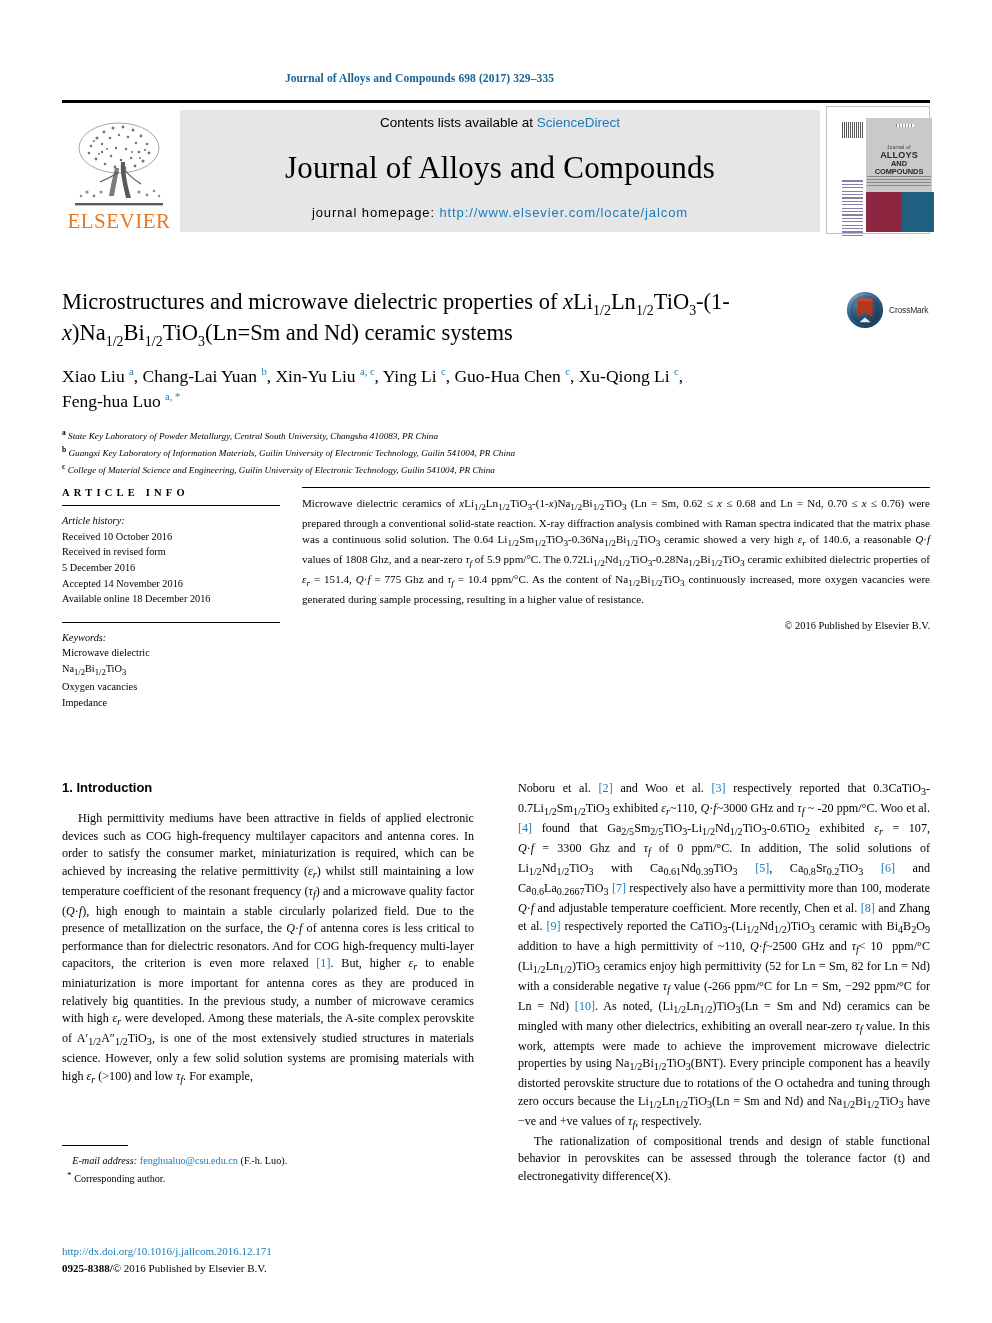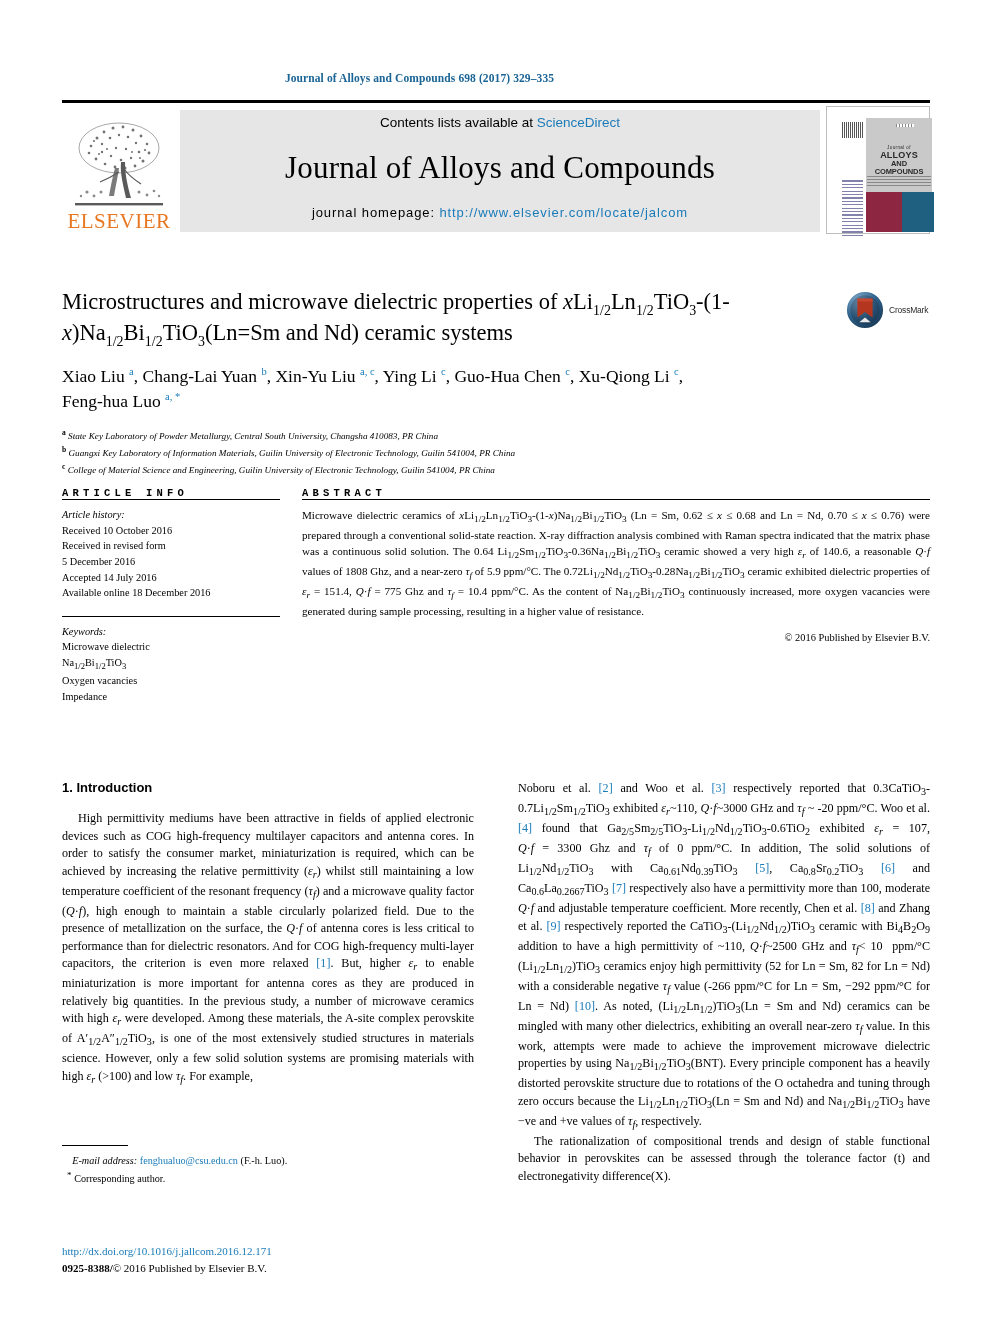--- a/index.html
+++ b/index.html
@@ -120,24 +120,25 @@
   .crossmark .cm-badge { width: 38px; height: 38px; }
   .crossmark .cm-text { font-family:"Liberation Sans", sans-serif; font-size:8.5px;
     font-weight:normal; color:#2b2b2b; letter-spacing:-.2px;}
 
   
   .infoband { position: absolute; left: 62px; top: 487px; width: 868px; }
   .band-head { display: flex; }
   .col-left { width: 218px; margin-right: 22px; }
   .col-right { width: 628px; }
   .secthead {
-    font-family: Liberation Mono, monospace;
+    font-family: Liberation Serif, serif;
     font-size: 10.5px;
     font-weight: bold;
     letter-spacing: 4.2px;
+    margin-bottom: 7px;
   }
   .hr-thin { border: 0; border-top: 1.6px solid #000; margin: 0 0 7px 0; }
   .meta { font-size: 10.3px; line-height: 1.52; }
   .meta .it { font-style: italic; }
   .kwblock { margin-top: 15px; }
   .abstract-text {
     font-size: 11.1px;
     line-height: 1.47;
     text-align: justify;
   }
@@ -304,37 +305,36 @@
   <div class="infoband">
     <div class="band-head">
       <div class="col-left">
         <div class="secthead">ARTICLE INFO</div>
         <hr class="hr-thin">
         <div class="meta">
           <div class="it">Article history:</div>
           <div>Received 10 October 2016</div>
           <div>Received in revised form</div>
           <div>5 December 2016</div>
-          <div>Accepted 14 July 2016</div>
+          <div>Accepted 14 November 2016</div>
           <div>Available online 18 December 2016</div>
         </div>
         <div class="kwblock">
           <hr class="hr-thin">
           <div class="meta">
             <div class="it">Keywords:</div>
             <div>Microwave dielectric</div>
             <div>Na<sub>1/2</sub>Bi<sub>1/2</sub>TiO<sub>3</sub></div>
             <div>Oxygen vacancies</div>
             <div>Impedance</div>
           </div>
         </div>
       </div>
 
       <div class="col-right">
-        <div class="secthead">ABSTRACT</div>
         <hr class="hr-thin">
         <div class="abstract-text">
           Microwave dielectric ceramics of <i>x</i>Li<sub>1/2</sub>Ln<sub>1/2</sub>TiO<sub>3</sub>-(1-<i>x</i>)Na<sub>1/2</sub>Bi<sub>1/2</sub>TiO<sub>3</sub> (Ln&nbsp;=&nbsp;Sm, 0.62&nbsp;≤&nbsp;<i>x</i>&nbsp;≤&nbsp;0.68 and Ln&nbsp;=&nbsp;Nd, 0.70&nbsp;≤&nbsp;<i>x</i>&nbsp;≤&nbsp;0.76) were prepared through a conventional solid-state reaction. X-ray diffraction analysis combined with Raman spectra indicated that the matrix phase was a continuous solid solution. The 0.64 Li<sub>1/2</sub>Sm<sub>1/2</sub>TiO<sub>3</sub>-0.36Na<sub>1/2</sub>Bi<sub>1/2</sub>TiO<sub>3</sub> ceramic showed a very high <i>ε<sub>r</sub></i> of 140.6, a reasonable <i>Q</i>·<i>f</i> values of 1808 Ghz, and a near-zero <i>τ<sub>f</sub></i> of 5.9 ppm/°C. The 0.72Li<sub>1/2</sub>Nd<sub>1/2</sub>TiO<sub>3</sub>-0.28Na<sub>1/2</sub>Bi<sub>1/2</sub>TiO<sub>3</sub> ceramic exhibited dielectric properties of <i>ε<sub>r</sub></i>&nbsp;=&nbsp;151.4, <i>Q</i>·<i>f</i>&nbsp;=&nbsp;775 Ghz and <i>τ<sub>f</sub></i>&nbsp;=&nbsp;10.4 ppm/°C. As the content of Na<sub>1/2</sub>Bi<sub>1/2</sub>TiO<sub>3</sub> continuously increased, more oxygen vacancies were generated during sample processing, resulting in a higher value of resistance.
         </div>
         <div class="copyright">© 2016 Published by Elsevier B.V.</div>
       </div>
     </div>
   </div>
 
   <div class="bodyarea">

